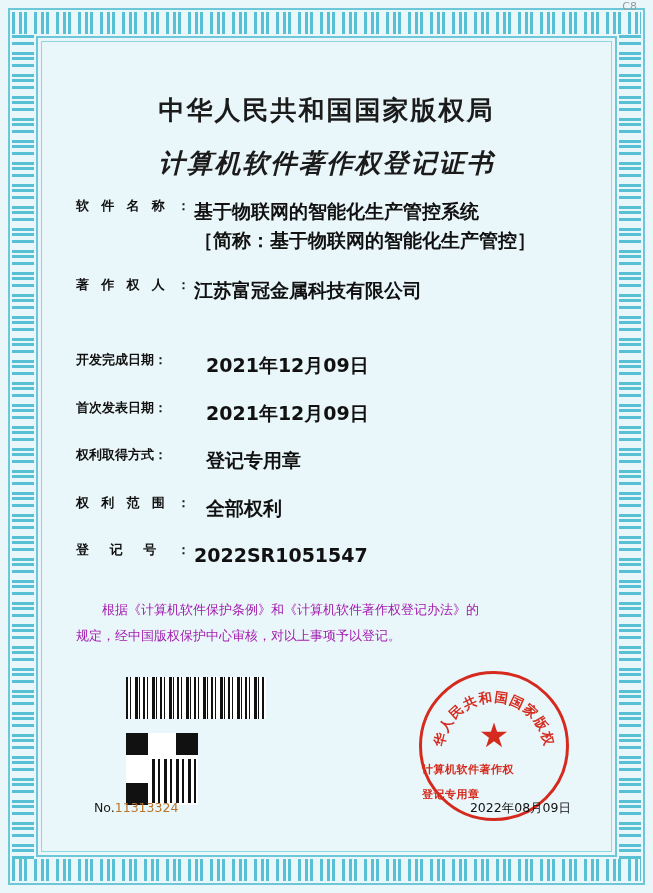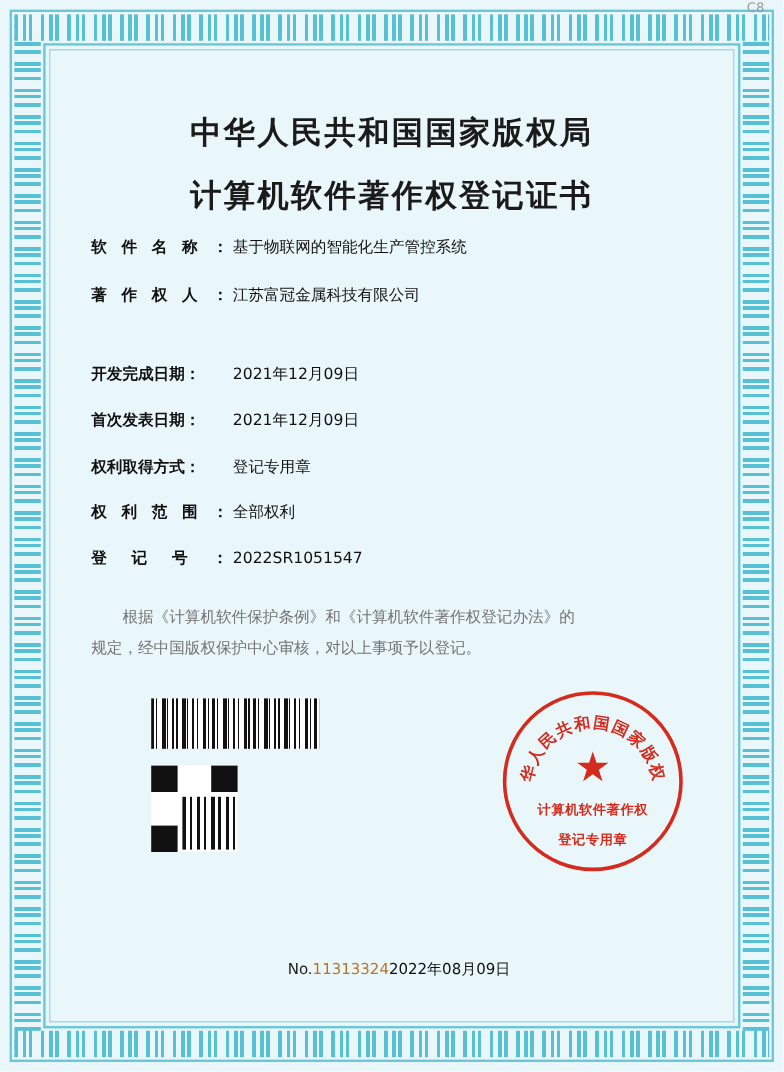--- a/index.html
+++ b/index.html
@@ -97,20 +97,21 @@
     color: #1b1b1b;
     letter-spacing: 2px;
   }
   .title-2 {
     font-family: "DejaVu Serif", serif;
     font-size: 26px;
     font-weight: bold;
     color: #1b1b1b;
     letter-spacing: 2px;
     margin-top: 18px;
+    font-style: italic;
   }
   .cert-no {
     margin-top: 26px;
     text-align: right;
     padding-right: 14px;
     font-size: 11.5px;
     color: #1b1b1b;
   }
   .cert-no .label { letter-spacing: 1px; }
   .cert-no .value { margin-left: 10px; font-family: "DejaVu Sans", sans-serif; }
@@ -135,39 +136,39 @@
     font-family: "DejaVu Sans", sans-serif;
     font-size: 13px;
   }
   .field-label.spread {
     display: flex;
     justify-content: space-between;
     padding-right: 4px;
     box-sizing: border-box;
   }
   .field-value {
-    font-weight: normal;
-    font-size: 13px;
+    font-weight: bold;
+    font-size: 19px;
     line-height: 1.55;
   }
   .field-value .line2,
   .field-value .line3 { display: block; }
 
   .gap-lg { height: 26px; }
   .gap-md { height: 14px; }
 
-  .row-spaced { margin-bottom: 18px; }
+  .row-spaced { margin-bottom: 18px; gap: 12px; }
 
   .statement {
     margin-top: 26px;
     padding-left: 28px;
     padding-right: 26px;
     font-size: 13px;
     line-height: 2.0;
-    color: #737373;
+    color: #a21caf;
   }
   .statement .indent { text-indent: 26px; display: block; }
 
   .lower {
     position: relative;
     margin-top: 22px;
     height: 190px;
   }
   .barcode {
     position: absolute;
@@ -222,35 +223,35 @@
     top: 44px;
     transform: translateX(-50%);
     font-size: 34px;
     line-height: 1;
     color: #d52b1e;
   }
   .seal .seal-line1,
   .seal .seal-line2 {
     position: absolute;
     width: 100%;
-    text-align: center;
+    text-align: left;
     font-size: 11px;
     font-weight: bold;
     letter-spacing: 0.5px;
   }
   .seal .seal-line1 { top: 88px; }
   .seal .seal-line2 { top: 113px; }
 
   .footer {
     position: absolute;
     left: 0;
     right: 0;
     bottom: 28px;
     display: flex;
-    justify-content: center;
+    justify-content: space-between;
     padding: 0 34px 0 46px;
     font-size: 12.5px;
     color: #111;
   }
   .footer .no { color: #1b1b1b; }
   .footer .no .digits { color: #b8742a; }
   .footer .date { font-weight: normal; }
   .corner-mark {
     position: absolute;
     right: 16px;
@@ -283,20 +284,21 @@
       <div class="field-row">
         <div class="field-label spread">
           <span>软</span>
           <span>件</span>
           <span>名</span>
           <span>称</span>
           <span>：</span>
         </div>
         <div class="field-value">
           <span>基于物联网的智能化生产管控系统</span>
+          <span class="line2">［简称：基于物联网的智能化生产管控］</span>
         </div>
       </div>
 
       <div class="gap-md"></div>
 
       <div class="field-row">
         <div class="field-label spread">
           <span>著</span>
           <span>作</span>
           <span>权</span>

